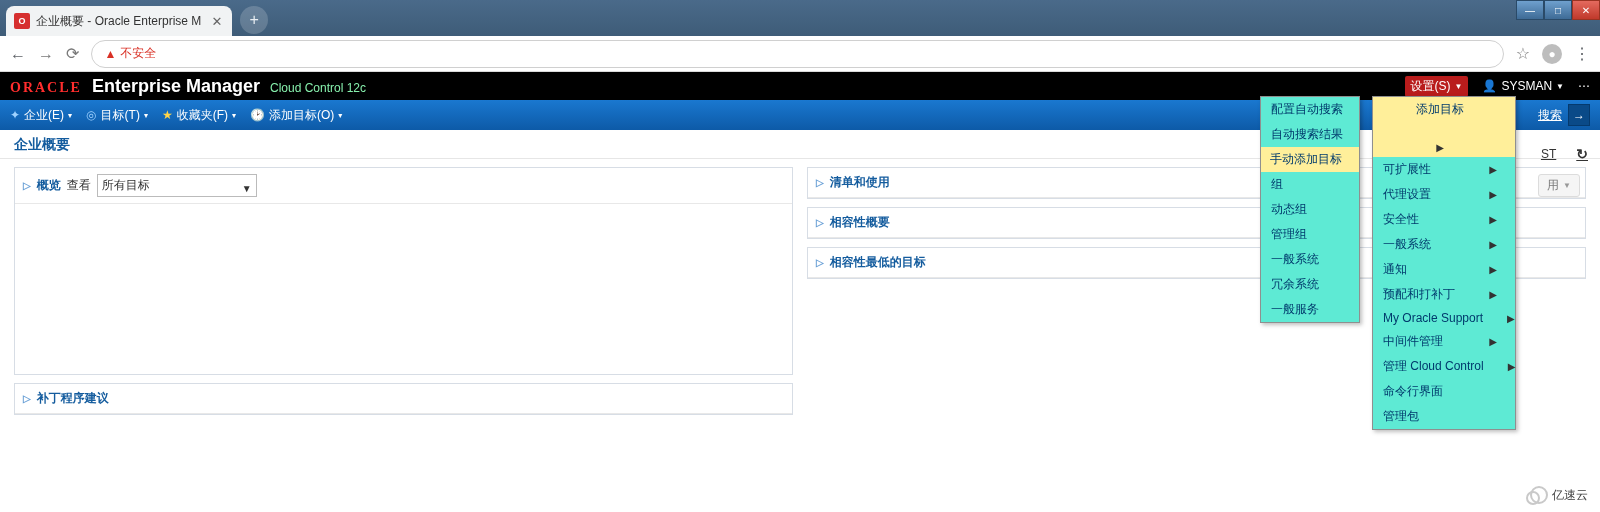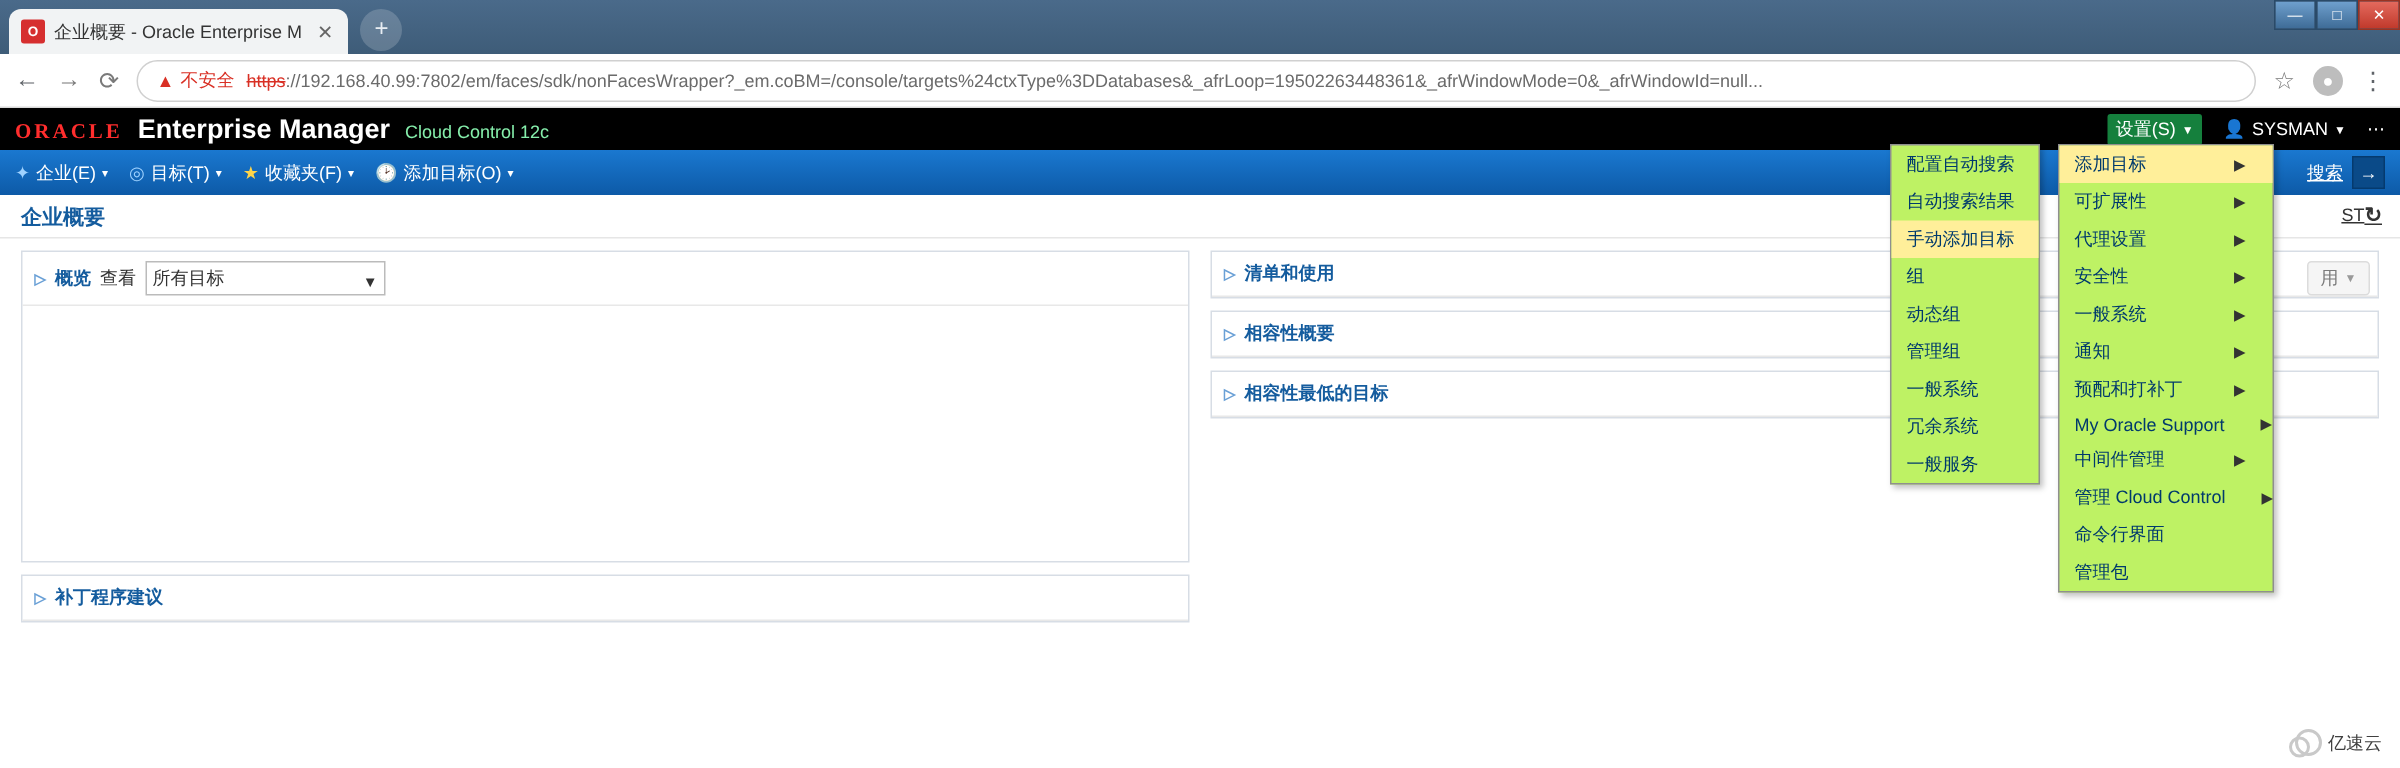--- a/index.html
+++ b/index.html
@@ -29,57 +29,57 @@
 .kebab { color: #5f6368; font-size: 16px; }
 
 
 .em-top { height: 28px; background: #000; display: flex; align-items: center; padding: 0 10px; color: #fff; justify-content: space-between; }
 .brand { display: flex; align-items: baseline; gap: 10px; }
 .oracle { color: #ff2d2d; font-weight: bold; letter-spacing: 2px; font-size: 14px; font-family: Liberation Serif, serif; }
 .em-name { font-weight: bold; font-size: 18px; }
 .em-sub { color: #86efac; font-size: 12px; }
 .top-right { display: flex; align-items: center; gap: 14px; }
 .top-link { color: #fff; display: flex; align-items: center; gap: 4px; }
-.top-link.sel { background:#15803d; padding:2px 6px; border-radius:2px; }
+.top-link.sel { background:#b91c1c; padding:2px 6px; border-radius:2px; }
 .caret { font-size: 8px; }
 .user-ico { color: #5bb0ff; }
 .dots { color:#fff; }
 
 
 .em-nav { height: 30px; background: linear-gradient(#1a78d0,#0d5aa7); display: flex; align-items: center; padding: 0 10px; color: #fff; gap: 14px; justify-content: space-between; }
 .nav-left { display: flex; align-items: center; gap: 14px; }
 .nav-item { display: flex; align-items: center; gap: 4px; font-size: 12px; }
 .ni-ico { font-size: 12px; }
 .ni-ico.blue { color:#9fd2ff; }
 .ni-ico.star { color:#ffd54a; }
 .ni-ico.clock { color:#b8e0ff; }
 .nav-right { display: flex; align-items: center; gap: 6px; }
 .search-label { font-size:12px;text-decoration:underline; }
 .search-go { width:22px; height:22px; background:#0a4a88; border:1px solid #053a6e; color:#fff; display:flex; align-items:center; justify-content:center; font-size:12px; }
 
 
 .page-title { padding: 6px 14px 4px; color: #145c9e; font-size: 14px; font-weight: bold; border-bottom:1px solid #e6e6e6; }
-.cst-box { position:absolute; right:12px; top:135px; color:#333; display:flex; align-items:center; gap:0; font-size:12px;text-decoration:underline; }
+.cst-box { position:absolute; right:12px; top:146px; color:#333; display:flex; align-items:center; gap:20px; font-size:12px;text-decoration:underline; }
 .refresh { color:#333; font-size:14px; font-weight:bold; }
 
 .panels-row { display:flex; gap:14px; padding:8px 14px; }
 .col { flex:1; display:flex; flex-direction:column; gap:8px; }
 .panel { border:1px solid #d7dde5; background:#fff; }
 .panel-head { display:flex; align-items:center; gap:6px; padding:6px 8px; color:#145c9e; font-weight:bold; font-size:12px; border-bottom:1px solid #e8e8e8; }
 .collapse-ico { color:#6aa0d6; font-size:10px; }
 .panel-body { min-height:170px; }
 .panel.small .panel-body { min-height:0; }
 .view-row { float:right; font-weight:normal; color:#333; display:flex; align-items:center; gap:6px; }
 .select { border:1px solid #bbb; background:#fff; padding:2px 4px; min-width:160px; display:flex; justify-content:space-between; align-items:flex-end; color:#333; font-weight:normal; }
 .sel-caret { color:#333; font-size:10px; }
 
 
-.menu { position:absolute; background:#bef264; border:1px solid #8f8f8f; box-shadow:2px 2px 4px rgba(0,0,0,0.25); z-index:50; }
+.menu { position:absolute; background:#5eead4; border:1px solid #8f8f8f; box-shadow:2px 2px 4px rgba(0,0,0,0.25); z-index:50; }
 .menu-item { padding:4px 18px 4px 10px; color:#003a6c; font-size:12px; display:flex; justify-content:space-between; align-items:center; gap:24px; white-space:nowrap; }
-.menu-item.hover { background:#ffef9a; }
+.menu-item.hover { background:#ffef9a;flex-direction:column; }
 .menu-item.sub .arrow { font-size:10px; color:#333; }
 .menu1 { top:96px; left:1372px; width:144px; }
 .menu2 { top:96px; left:1260px; width:100px; }
 
 .use-badge { position:absolute; right:20px; top:174px; background:#f5f5f5; border:1px solid #dcdcdc; border-radius:3px; padding:2px 8px; color:#7a7a7a; font-size:12px; display:flex; align-items:center; gap:4px; }
 .watermark { position:absolute; right:12px; bottom:8px; color:#404040; font-size:14px; display:flex; align-items:center; gap:4px; }
 .wm-ico { width:18px; height:18px; border:2px solid #c9c9c9; border-radius:50%; position:relative; }
 .wm-ico::after { content:""; position:absolute; width:10px; height:10px; border:2px solid #c9c9c9; border-radius:50%; left:-6px; top:3px; }
 </style>
 </head>
@@ -102,24 +102,20 @@
 </div>
 
 <div class="addr-bar">
   <span class="nav-ico back">←</span>
   <span class="nav-ico">→</span>
   <span class="nav-ico">⟳</span>
   <div class="url-box">
     <span class="insecure">
       <span>▲</span>
       <span>不安全</span>
-    </span>
-    <span style="display:flex; overflow:hidden;">
-      <span class="url-protocol">https</span>
-      <span class="url-rest">://192.168.40.99:7802/em/faces/sdk/nonFacesWrapper?_em.coBM=/console/targets%24ctxType%3DDatabases&amp;_afrLoop=19502263448361&amp;_afrWindowMode=0&amp;_afrWindowId=null...</span>
     </span>
   </div>
   <span class="star">☆</span>
   <span class="prof">●</span>
   <span class="kebab">⋮</span>
 </div>
 
 <div class="em-top">
   <div class="brand">
     <span class="oracle">ORACLE</span>

